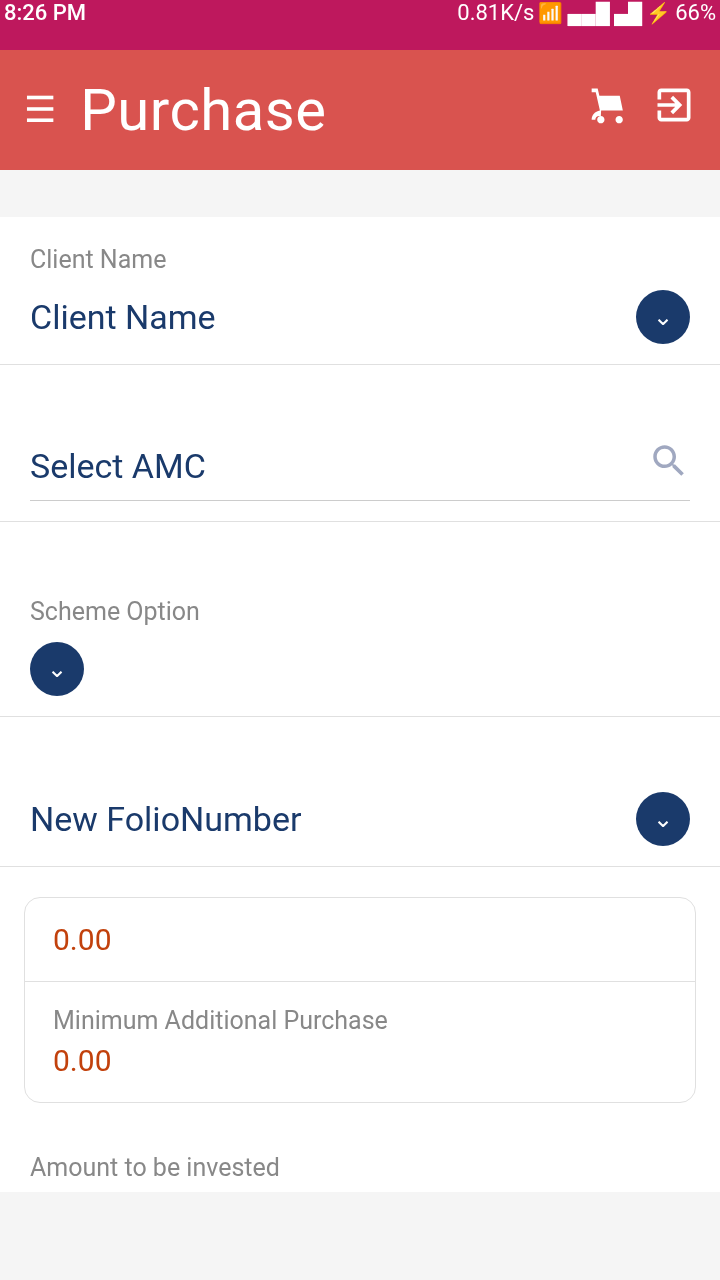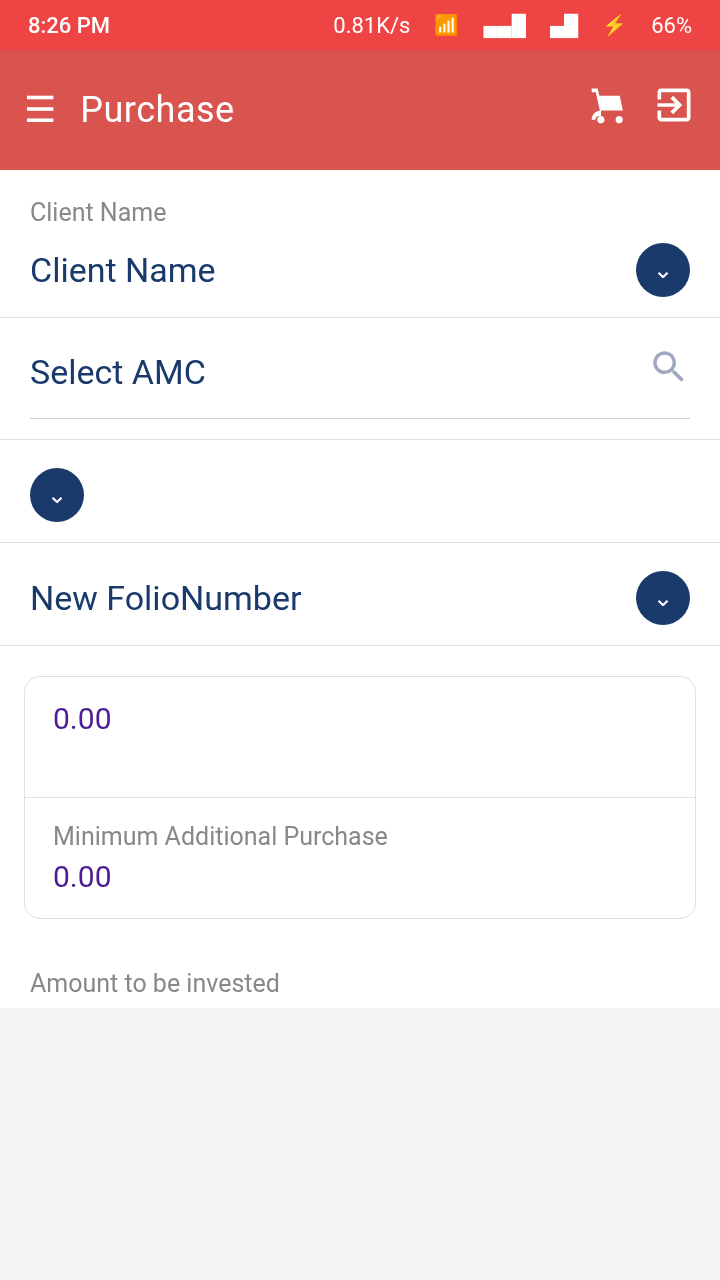--- a/index.html
+++ b/index.html
@@ -10,33 +10,33 @@
       min-height: 1280px;
       font-family: 'Roboto', Arial, sans-serif;
       background: #f5f5f5;
       font-size: 28px;
     }
 
     
     .status-bar {
       width: 100%;
       height: 50px;
-      background: #ef4444;
-      display: flex;
-      align-items: center;
+      background: #be185d;
+      display: flex;
+      align-items: flex-start;
       justify-content: space-between;
-      padding: 0 28px;
+      padding: 0 4px;
       color: #fff;
       font-size: 22px;
     }
     .status-bar-left { font-weight: 500; }
     .status-bar-right {
       display: flex;
       align-items: center;
-      gap: 24px;
+      gap: 4px;
     }
     .status-icon { font-size: 20px; }
 
     
     .app-bar {
       width: 100%;
       height: 120px;
       background: #d9534f;
       display: flex;
       align-items: center;
@@ -44,21 +44,21 @@
       color: #fff;
     }
     .app-bar-menu {
       font-size: 36px;
       cursor: pointer;
       margin-right: 24px;
       line-height: 1;
     }
     .app-bar-title {
       flex: 1;
-      font-size: 36px;
+      font-size: 58px;
       font-weight: 400;
       letter-spacing: 0.5px;
     }
     .app-bar-icons {
       display: flex;
       gap: 20px;
       align-items: center;
     }
     .app-bar-icon {
       font-size: 40px;
@@ -70,20 +70,21 @@
     .content {
       background: #fff;
       padding: 0;
     }
 
     
     .field-group {
       padding: 28px 30px 20px 30px;
       border-bottom: 1px solid #e0e0e0;
       background: #fff;
+      margin-top: 47px;
     }
     .field-label {
       font-size: 25px;
       color: #888;
       margin-bottom: 16px;
       font-weight: 400;
     }
     .field-value-row {
       display: flex;
       align-items: center;
@@ -93,21 +94,21 @@
       font-size: 34px;
       color: #1a3a6b;
       font-weight: 400;
     }
     .field-icon-search {
       font-size: 40px;
       color: #a0a8c0;
     }
     .field-underline {
       border-bottom: 1.5px solid #ccc;
-      padding-bottom: 20px;
+      padding-bottom: 8px;
     }
 
     
     .dropdown-circle {
       width: 54px;
       height: 54px;
       border-radius: 50%;
       background: #1a3a6b;
       display: flex;
       align-items: center;
@@ -123,30 +124,29 @@
       border: 1.5px solid #e0e0e0;
       border-radius: 16px;
       background: #fff;
       overflow: hidden;
     }
     .info-box-row {
       padding: 24px 28px;
     }
     .info-box-row + .info-box-row {
       border-top: 1px solid #e0e0e0;
-      margin-top: 37px;
     }
     .info-box-label {
       font-size: 25px;
       color: #888;
       margin-bottom: 8px;
     }
     .info-box-value {
       font-size: 30px;
-      color: #4c1d95;
+      color: #c2410c;
       font-weight: 400;
     }
 
     
     .bottom-label {
       padding: 20px 30px 10px 30px;
       font-size: 25px;
       color: #888;
     }
 
@@ -207,20 +207,21 @@
       <span class="field-icon-search">
         <svg width="42" height="42" viewBox="0 0 24 24" fill="#a0a8c0">
           <path d="M15.5 14h-.79l-.28-.27C15.41 12.59 16 11.11 16 9.5 16 5.91 13.09 3 9.5 3S3 5.91 3 9.5 5.91 16 9.5 16c1.61 0 3.09-.59 4.23-1.57l.27.28v.79l5 4.99L20.49 19l-4.99-5zm-6 0C7.01 14 5 11.99 5 9.5S7.01 5 9.5 5 14 7.01 14 9.5 11.99 14 9.5 14z"></path>
         </svg>
       </span>
     </div>
   </div>
 
 
   <div class="field-group">
+    <div class="field-label">Scheme Option</div>
     <div class="field-value-row">
       <div class="dropdown-circle">⌄</div>
     </div>
   </div>
 
   <div class="field-group">
     <div class="field-value-row">
       <span class="field-value">New FolioNumber</span>
       <div class="dropdown-circle">⌄</div>
     </div>

